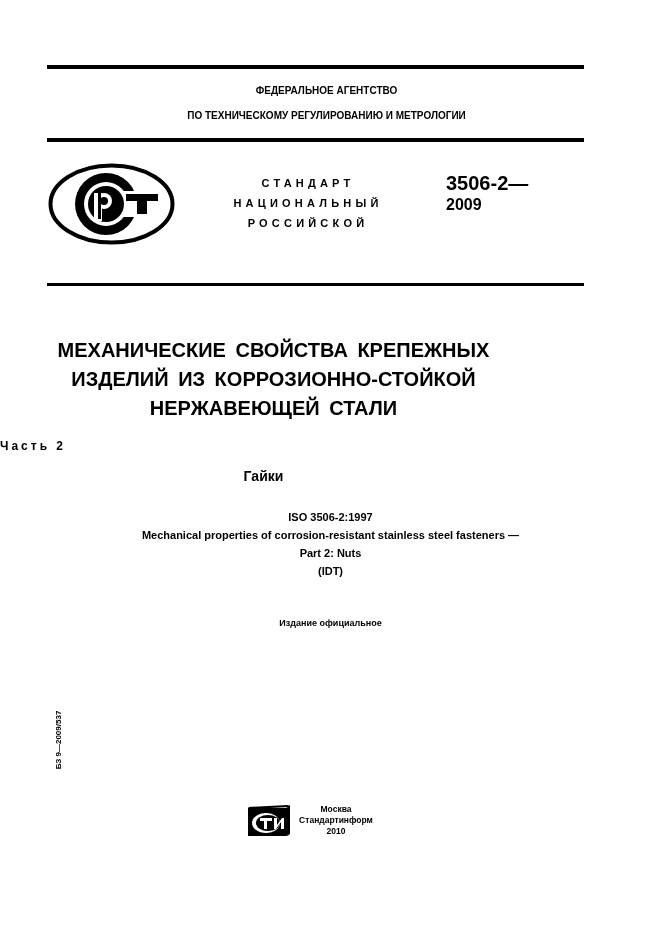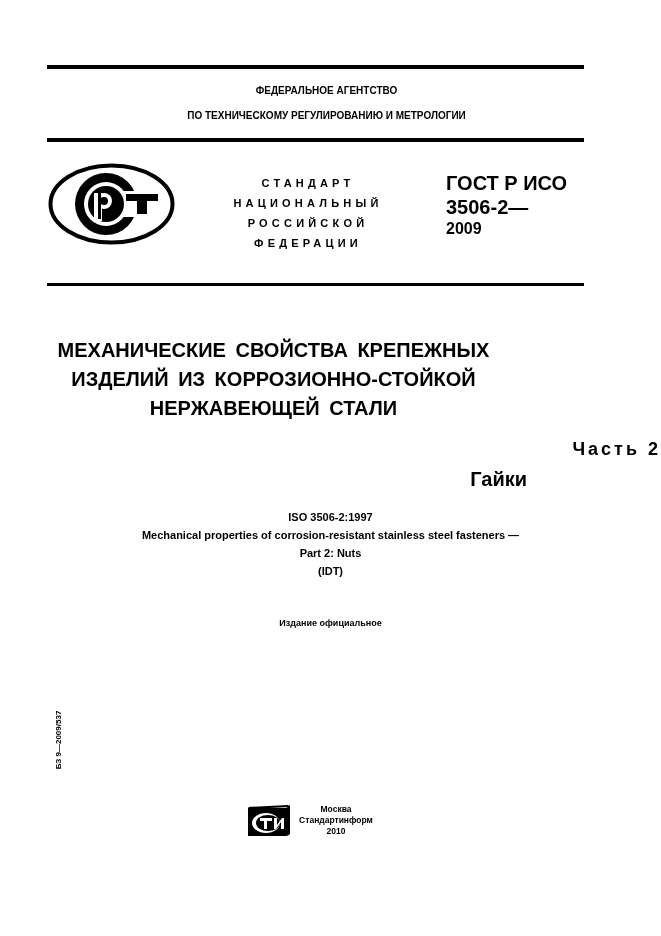--- a/index.html
+++ b/index.html
@@ -78,33 +78,33 @@
       font-weight: bold;
       font-size: 20px;
       line-height: 29px;
       word-spacing: 4px;
     }
     .part {
       position: absolute;
       left: 0;
       top: 439px;
       width: 661px;
-      text-align: right;
-      font-weight: bold;
-      font-size: 18px;
+      text-align: left;
+      font-weight: bold;
+      font-size: 12px;
       letter-spacing: 3px;
     }
     .subtitle {
       position: absolute;
       left: 0;
       top: 468px;
       width: 527px;
-      text-align: right;
-      font-weight: bold;
-      font-size: 20px;
+      text-align: center;
+      font-weight: bold;
+      font-size: 14px;
     }
     .iso {
       position: absolute;
       left: 0;
       top: 508px;
       width: 661px;
       text-align: center;
       font-weight: bold;
       font-size: 11px;
       line-height: 18px;
@@ -169,25 +169,23 @@
     <rect x="50" y="30" width="3" height="26" fill="#000"></rect>
     <rect x="78" y="31" width="32" height="7" fill="#000"></rect>
     <rect x="89" y="31" width="10" height="20" fill="#000"></rect>
   </svg>
 </div>
 
 <div class="national">
   <div>СТАНДАРТ</div>
   <div>НАЦИОНАЛЬНЫЙ</div>
   <div>РОССИЙСКОЙ</div>
-  <div>ФЕДЕРАЦИИ</div>
 </div>
 
 <div class="gost">
-  <div class="g1">ГОСТ Р ИСО</div>
   <div class="g2">3506-2—</div>
   <div class="g3">2009</div>
 </div>
 
 <div class="rule r3"></div>
 
 <div class="title">
   <div>МЕХАНИЧЕСКИЕ СВОЙСТВА КРЕПЕЖНЫХ</div>
   <div>ИЗДЕЛИЙ ИЗ КОРРОЗИОННО-СТОЙКОЙ</div>
   <div>НЕРЖАВЕЮЩЕЙ СТАЛИ</div>

